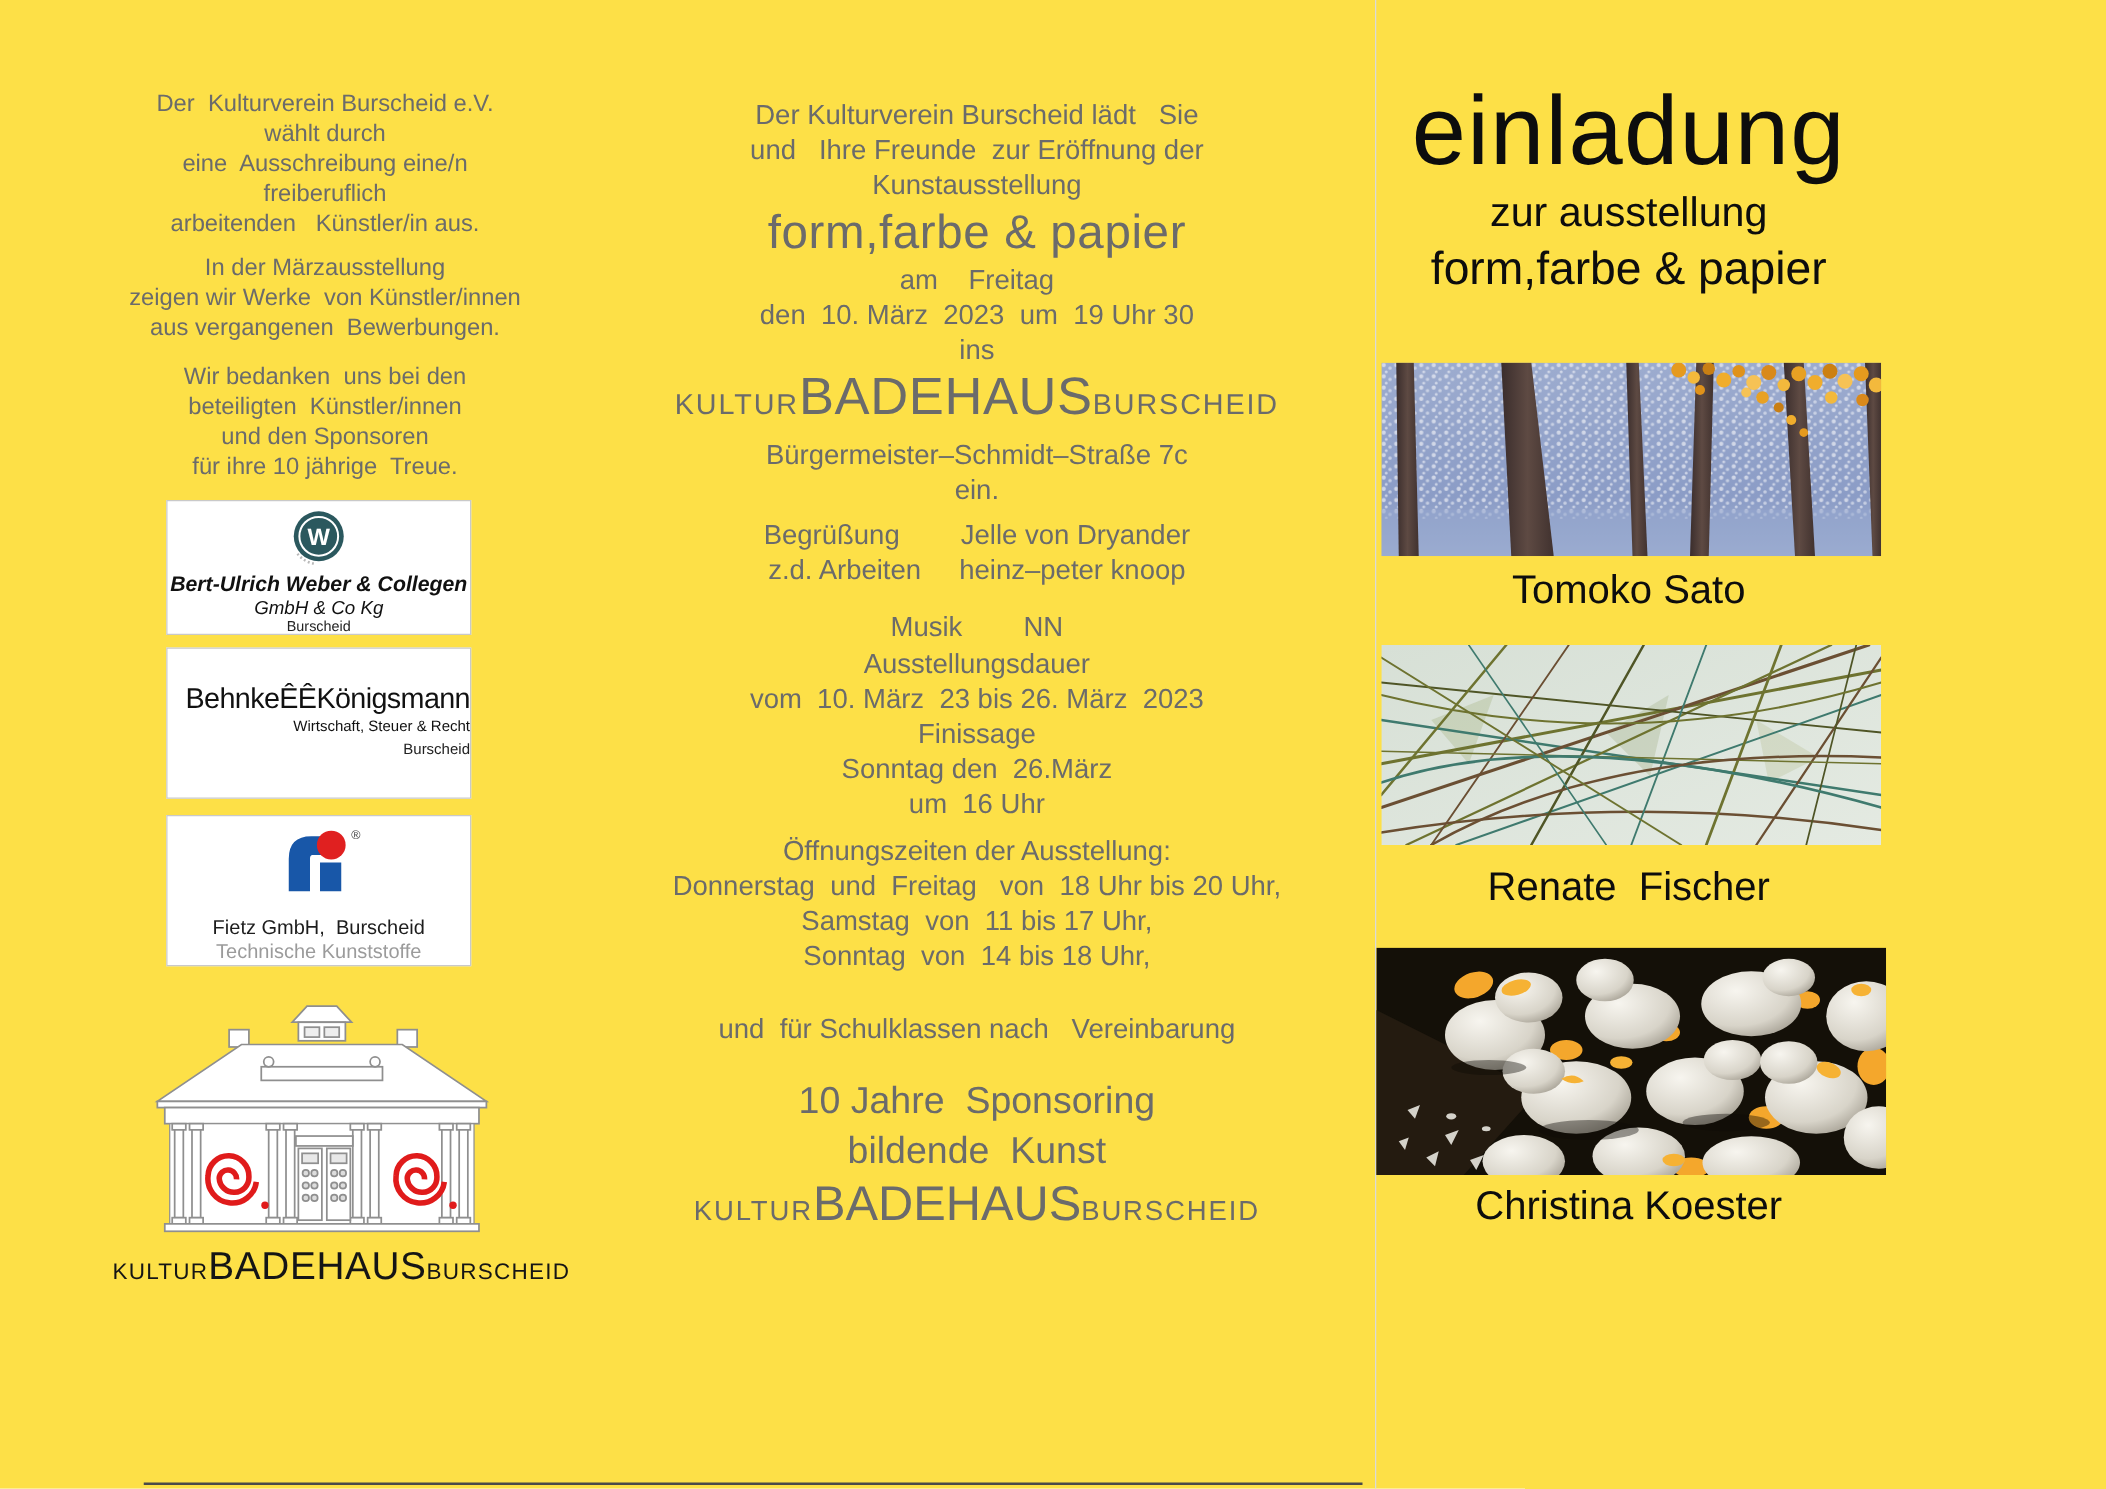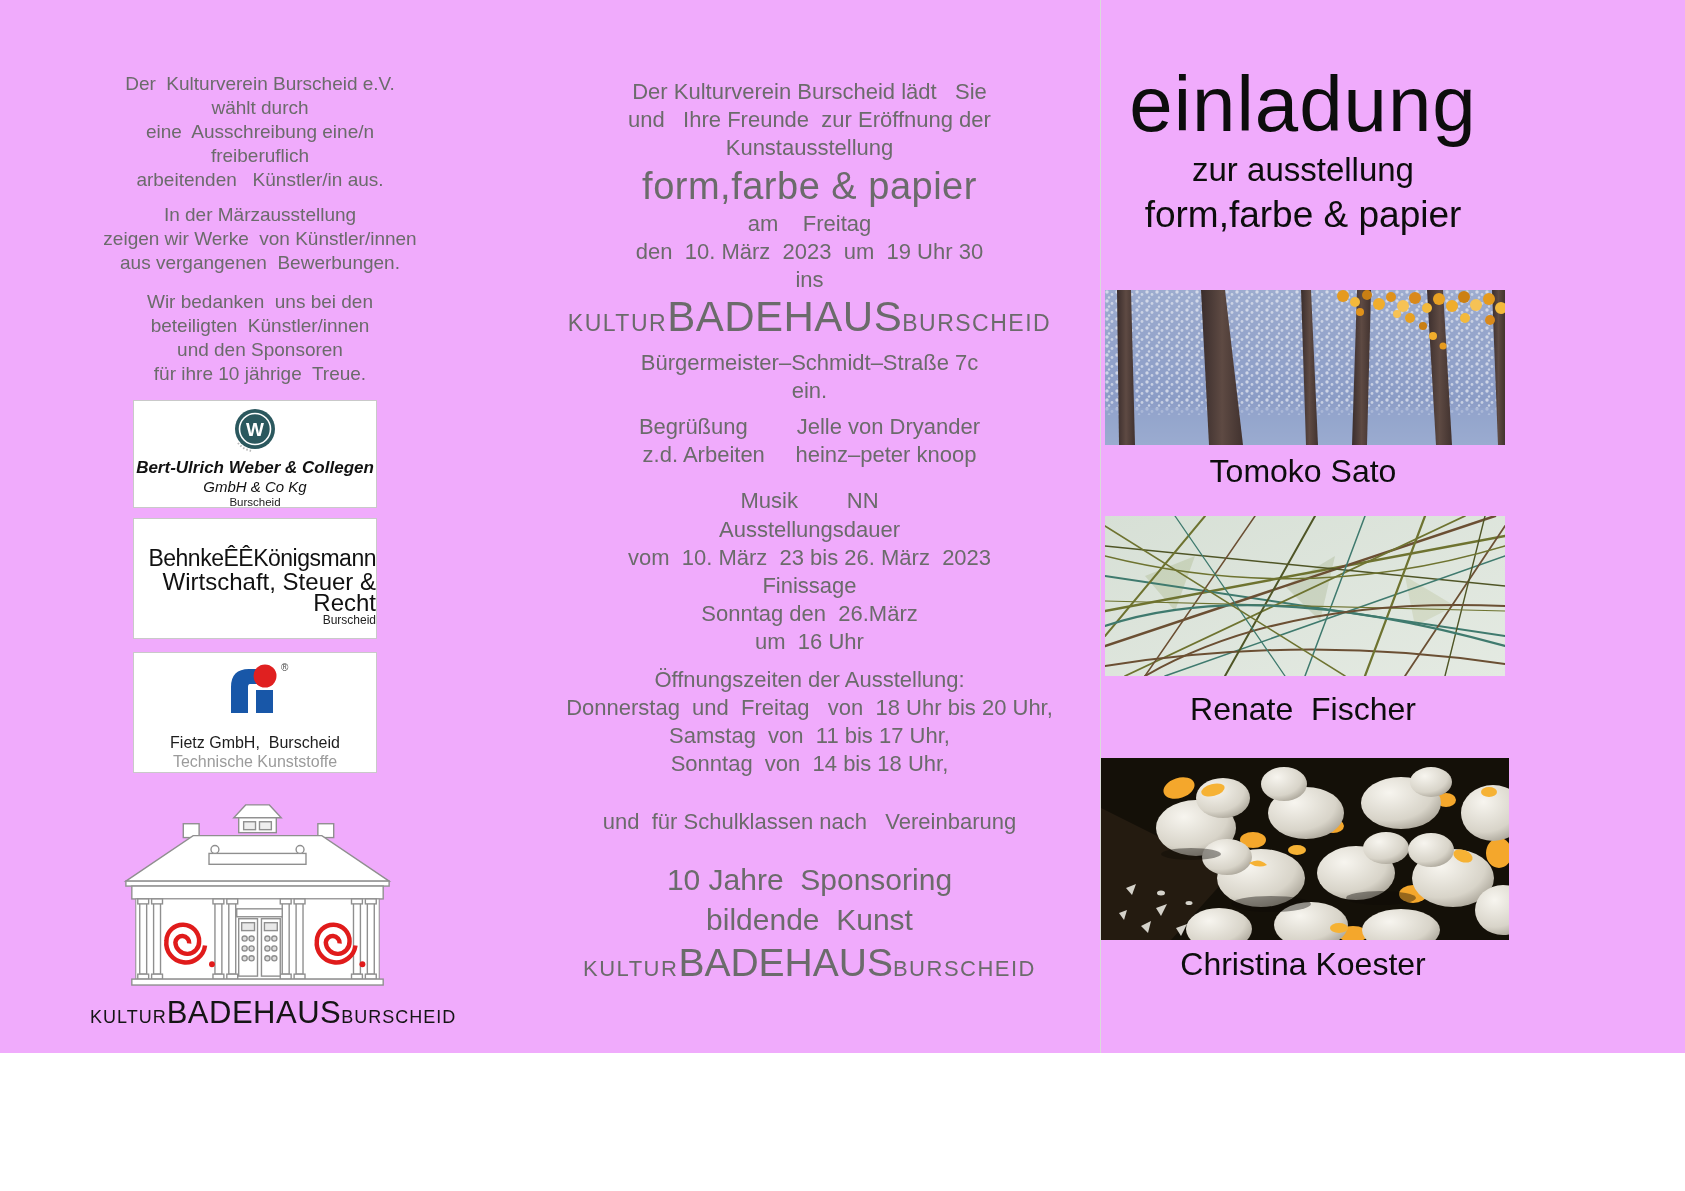--- a/index.html
+++ b/index.html
@@ -1,16 +1,16 @@
 <!DOCTYPE html>
 <html><head>
 <meta charset="utf-8">
 <style>
   html,body{margin:0;padding:0;background:#ffffff;}
-  .page{position:relative;width:1685px;height:1053px;background:#f0abfc;overflow:hidden;
+  .page{position:relative;width:1685px;height:1191px;background:#fde047;overflow:hidden;
         font-family:"Liberation Sans",sans-serif;}
   .t{white-space:pre-wrap;}
 
   
   .vline{position:absolute;left:1100px;top:0;width:1px;height:1191px;background:#dadada;}
   .bline{position:absolute;left:115px;top:1186px;width:975px;height:2px;background:#4a4a4a;}
 
   
   .col-left{position:absolute;left:90px;top:72px;width:340px;text-align:center;color:#6b6b6b;}
   .lp{font-size:19px;line-height:24px;}
@@ -18,32 +18,32 @@
 
   .sponsor-box{position:absolute;left:133px;width:242px;background:#fff;border:1px solid #c9c9c9;
                text-align:center;color:#111;}
   .box-weber{top:400px;height:106px;}
   .box-behnke{top:518px;height:119px;text-align:right;}
   .box-fietz{top:652px;height:119px;}
   .weber-name{font-weight:bold;font-style:italic;font-size:17px;line-height:20px;margin-top:3px;}
   .weber-type{font-style:italic;font-size:15px;line-height:17px;}
   .weber-city{font-size:11.5px;line-height:14px;color:#222;}
   .behnke-name{font-size:23px;line-height:26px;margin-top:26px;letter-spacing:-0.5px;}
-  .behnke-field{font-size:24px;line-height:21px;}
+  .behnke-field{font-size:12px;line-height:21px;}
   .behnke-city{font-size:12px;line-height:15px;color:#222;}
   .fietz-name{font-size:16px;line-height:19px;margin-top:18px;color:#1d1d1d;}
   .fietz-field{font-size:16px;line-height:19px;color:#9b9b9b;}
 
   .badehaus-draw{position:absolute;left:120px;top:798px;width:275px;height:190px;}
   .bd-caption{position:absolute;left:90px;top:995px;width:340px;text-align:center;color:#151515;}
   .cap-pre,.cap-post{font-size:18px;letter-spacing:1px;}
   .cap-main{font-size:31px;letter-spacing:0.5px;}
 
   
-  .col-mid{position:absolute;left:512px;top:78px;width:595px;text-align:center;color:#6b6b6b;}
+  .col-mid{position:absolute;left:484px;top:78px;width:595px;text-align:center;color:#6b6b6b;}
   .ml{font-size:22px;line-height:28px;}
   .mtitle{font-size:38px;line-height:48px;letter-spacing:0.5px;}
   .venue-line{line-height:46px;}
   .v-pre,.v-post{font-size:23px;letter-spacing:1.5px;}
   .v-main{font-size:42px;letter-spacing:0.5px;}
   .venue-foot{line-height:46px;}
   .vf-pre,.vf-post{font-size:22px;letter-spacing:1.5px;}
   .vf-main{font-size:39px;}
   .msponsor{font-size:30px;line-height:40px;}
   .g8{margin-top:8px;} .g10{margin-top:10px;} .g14{margin-top:1px;}

